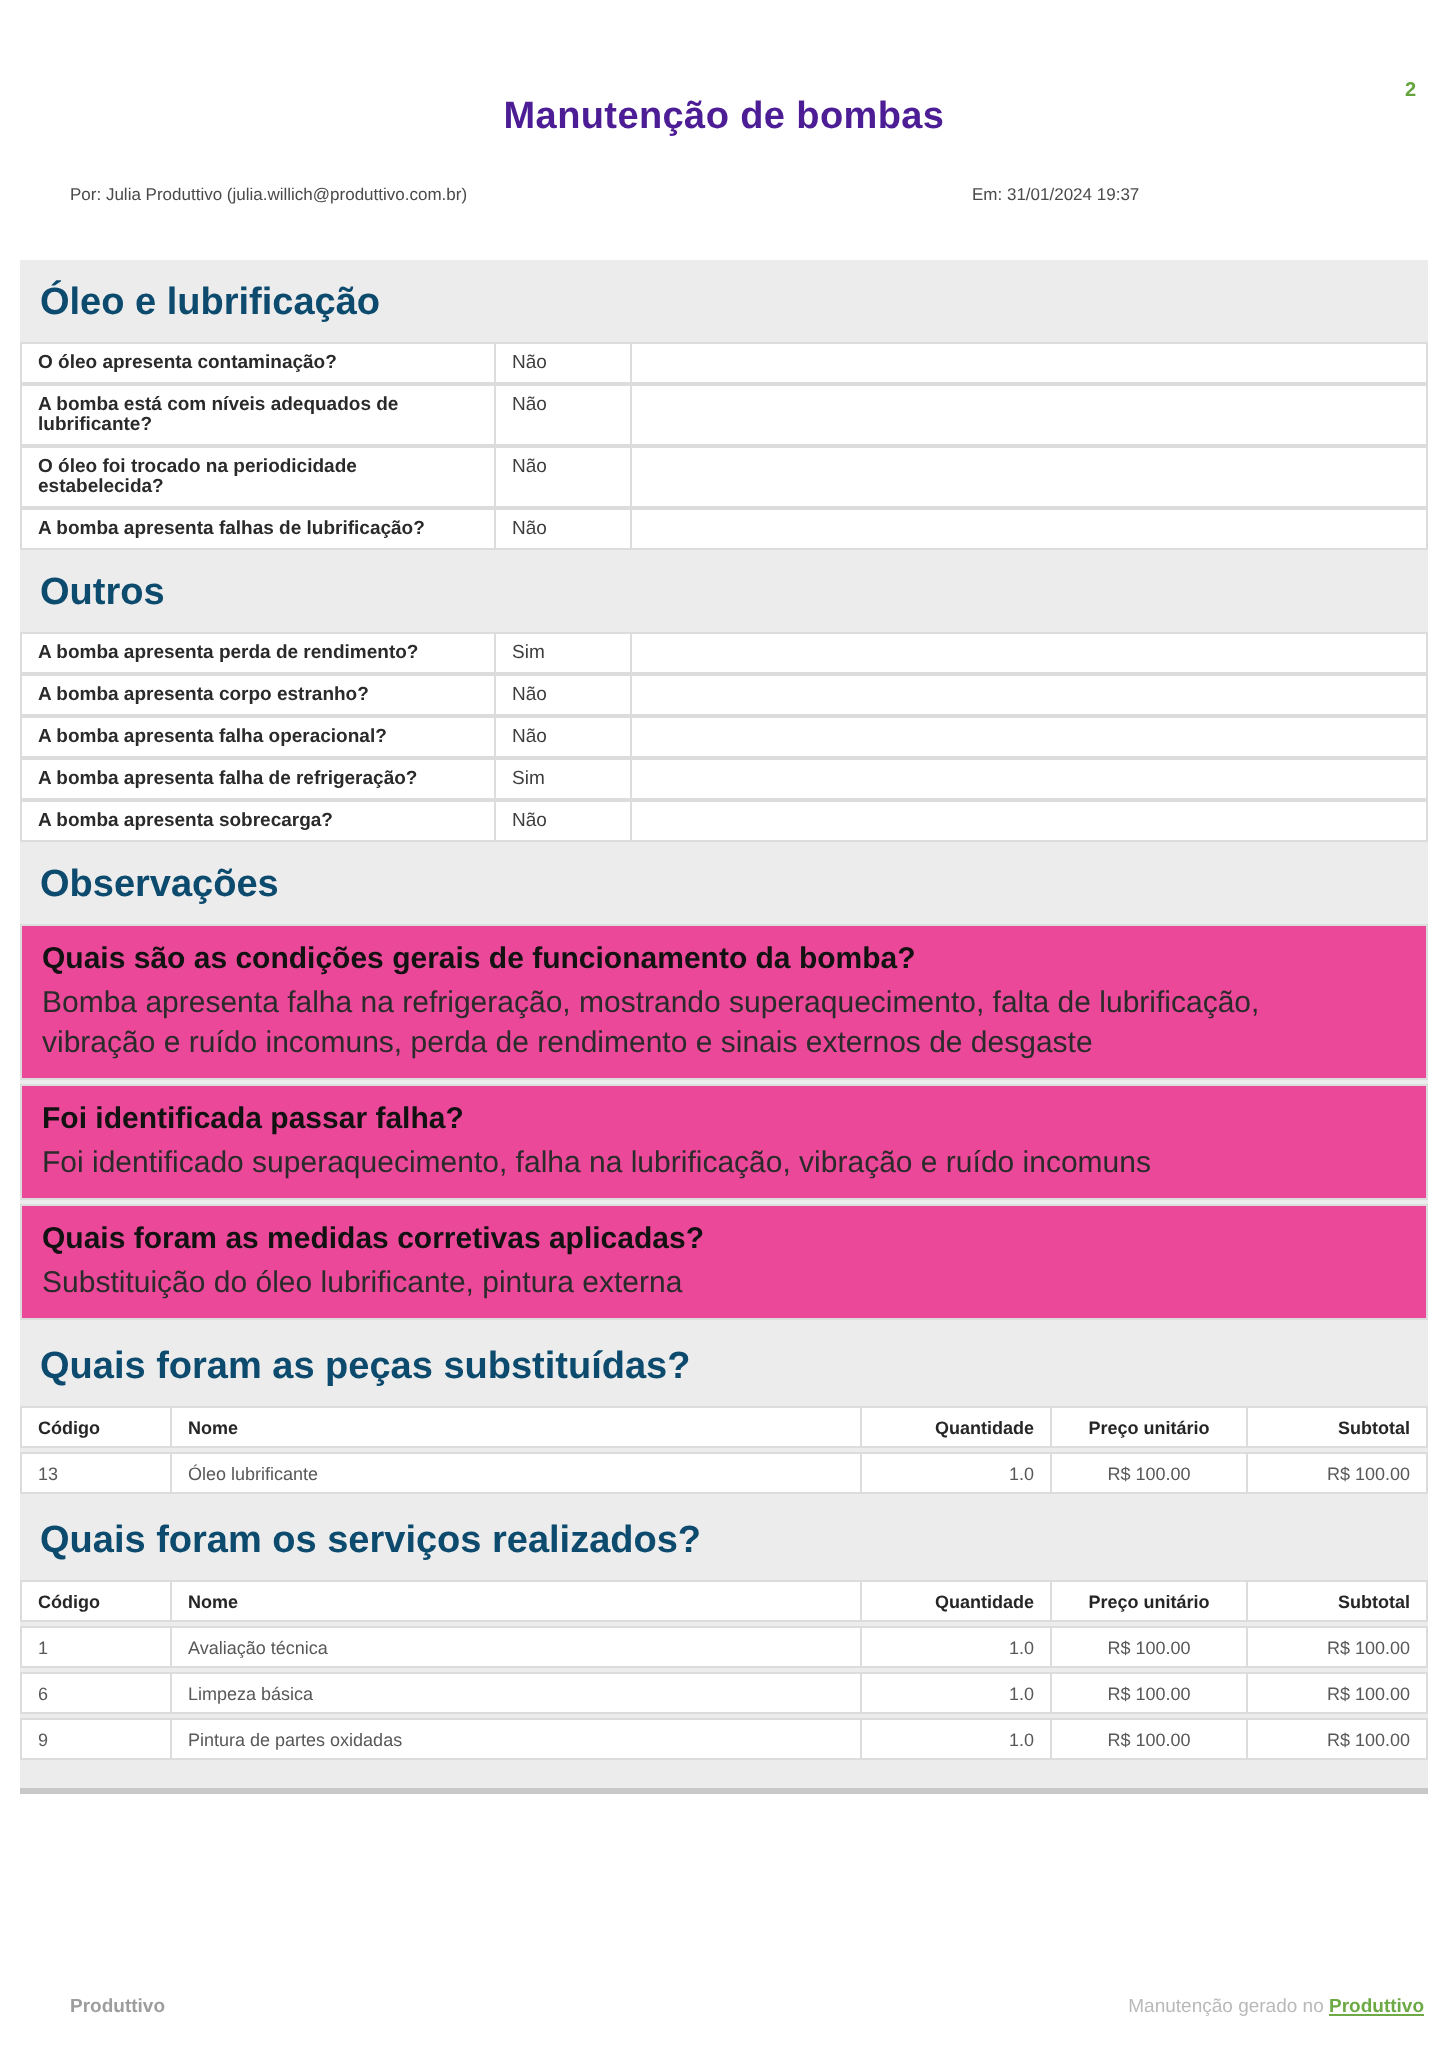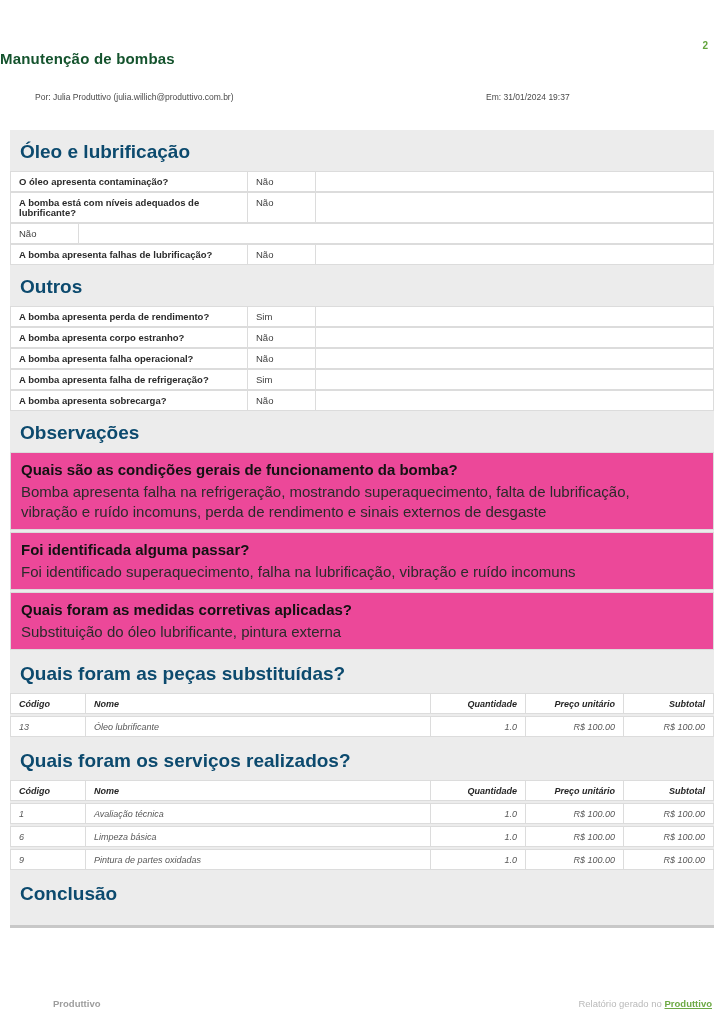--- a/index.html
+++ b/index.html
@@ -13,22 +13,22 @@
     color:#1d1d1d;
   }
 
   
   .page-number {
     position:absolute; top:40px; right:16px;
     font-size:10px; font-weight:bold; color:#63a43c;
   }
   .doc-header { padding-top:51px; }
   .doc-title {
-    font-size:15px; font-weight:bold;
-    color:#14532d; line-height:15px; letter-spacing:0.2px;
+    text-align:center; font-size:19px; font-weight:bold;
+    color:#4c1d95; line-height:15px; letter-spacing:0.2px;
   }
   .meta-row { position:relative; margin-top:26px; height:12px; font-size:8.5px; color:#4a4a4a;padding-left:36px; }
   .meta-author { position:absolute; left:35px; top:0; }
   .meta-date   { position:absolute; left:486px; top:0; }
 
   
   .content {
     margin:26px 10px 0;
     background:#ececec;
     border-bottom:3px solid #c8c8c8;
@@ -56,31 +56,31 @@
   }
   .obs-q { margin:2px 0 2px; font-size:15px; line-height:20px; font-weight:bold; color:#121212; }
   .obs-a { margin:0; font-size:15px; line-height:20px; color:#2b2b2b; max-width:660px; }
 
   
   .data-row {
     display:flex; background:#fff;
     border:1px solid #dcdcdc; margin-bottom:2px;
     font-size:9px; line-height:10px;
   }
-  .dc { padding:5px 8px 4px; border-right:1px solid #dcdcdc; color:#585858;font-style:italic; }
+  .dc { padding:5px 8px 4px; border-right:1px solid #dcdcdc; color:#585858; }
   .dc:last-child { border-right:none; }
   .c-cod  { width:75px; }
   .c-nome { width:345px; }
   .c-qtd  { width:95px; text-align:right; }
-  .c-preco{ width:98px; text-align:right; }
+  .c-preco{ width:98px; text-align:center; }
   .c-sub  { flex:1;     text-align:right; }
   .data-row.head .dc { font-weight:bold; color:#262626; }
 
   
-  .page-footer { position:absolute; left:18px; right:0; bottom:14px; height:12px; font-size:9.5px; }
+  .page-footer { position:absolute; left:0; right:0; bottom:14px; height:12px; font-size:9.5px; }
   .footer-brand { position:absolute; left:35px; color:#9d9d9d; font-weight:bold; }
   .footer-generated { position:absolute; right:12px; color:#b9b9b9; }
   .footer-link { color:#6da944; font-weight:bold; text-decoration:underline; cursor:pointer; }
 </style>
 </head>
 <body>
 
 <div class="page-number">2</div>
 
 <div class="doc-header">
@@ -99,20 +99,21 @@
       <div class="qa-q">O óleo apresenta contaminação?</div>
       <div class="qa-a">Não</div>
       <div class="qa-empty"></div>
     </div>
     <div class="qa-row">
       <div class="qa-q">A bomba está com níveis adequados de lubrificante?</div>
       <div class="qa-a">Não</div>
       <div class="qa-empty"></div>
     </div>
     <div class="qa-row">
+      <div class="qa-q">O óleo foi trocado na periodicidade estabelecida?</div>
       <div class="qa-a">Não</div>
       <div class="qa-empty"></div>
     </div>
     <div class="qa-row">
       <div class="qa-q">A bomba apresenta falhas de lubrificação?</div>
       <div class="qa-a">Não</div>
       <div class="qa-empty"></div>
     </div>
   </div>
 
@@ -145,21 +146,21 @@
     </div>
   </div>
 
   <h2 class="section-title">Observações</h2>
   <div>
     <div class="obs-block">
       <p class="obs-q">Quais são as condições gerais de funcionamento da bomba?</p>
       <p class="obs-a">Bomba apresenta falha na refrigeração, mostrando superaquecimento, falta de lubrificação, vibração e ruído incomuns, perda de rendimento e sinais externos de desgaste</p>
     </div>
     <div class="obs-block">
-      <p class="obs-q">Foi identificada alguma passar?</p>
+      <p class="obs-q">Foi identificada passar falha?</p>
       <p class="obs-a">Foi identificado superaquecimento, falha na lubrificação, vibração e ruído incomuns</p>
     </div>
     <div class="obs-block">
       <p class="obs-q">Quais foram as medidas corretivas aplicadas?</p>
       <p class="obs-a">Substituição do óleo lubrificante, pintura externa</p>
     </div>
   </div>
 
   <h2 class="section-title">Quais foram as peças substituídas?</h2>
   <div>
@@ -204,22 +205,21 @@
     </div>
     <div class="data-row">
       <div class="dc c-cod">9</div>
       <div class="dc c-nome">Pintura de partes oxidadas</div>
       <div class="dc c-qtd">1.0</div>
       <div class="dc c-preco">R$ 100.00</div>
       <div class="dc c-sub">R$ 100.00</div>
     </div>
   </div>
 
-  <h2 class="section-title">Conclusão</h2>
 
 </div>
 
 <div class="page-footer">
   <span class="footer-brand">Produttivo</span>
   <span class="footer-generated">
-    <span>Relatório gerado no </span><a class="footer-link">Produttivo</a>
+    <span>Manutenção gerado no </span><a class="footer-link">Produttivo</a>
   </span>
 </div>
 
 </body></html>

